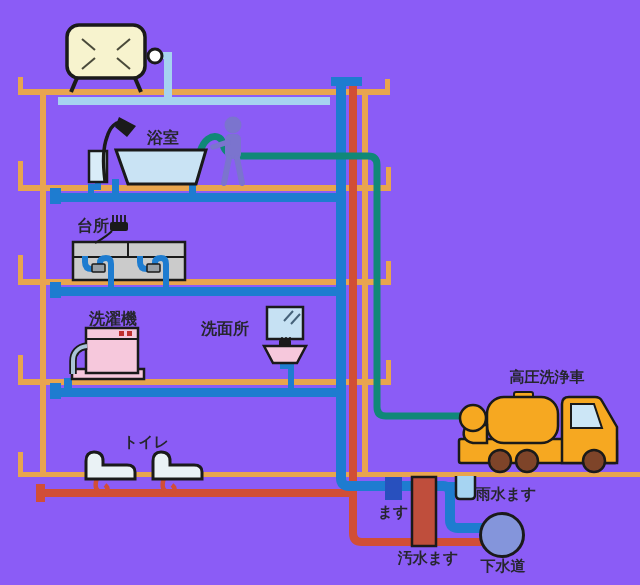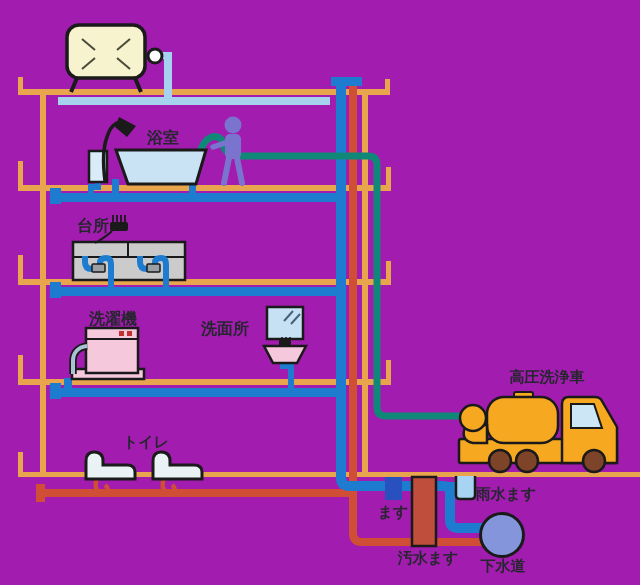--- a/index.html
+++ b/index.html
@@ -1,16 +1,16 @@
 <!DOCTYPE html>
 <html style="--structure_orange: #E8A54E; --pipe_blue: #1E7CD0; --pipe_red: #D14E36; --hose_teal: #108878; --supply_lightblue: #A6D2F0; --bath_water: #C9E3F4; --heater_blue: #D9ECF8; --person_purple: #7B74CE; --tank_cream: #F7F3CE; --fixture_pink: #F6C8DC; --counter_gray: #CBCBCB; --truck_orange: #F6A821; --wheel_brown: #7E4429; --windshield_blue: #CCE6F6; --mirror_blue: #C6E1F3; --sewer_circle: #8495DB; --masu_blue: #2850BE; --rain_masu_lightblue: #A6D4F2; --sewage_masu_red: #BF4E3C; --toilet_white: #EAF2F5; --outline: #1A1A1A;"><head>
 <meta charset="utf-8">
 <style>
   html,body{margin:0;padding:0;background:#ffffff;}
-  .stage{position:relative;width:640px;height:585px;background:#a21caf;overflow:hidden;font-family:sans-serif;}
+  .stage{position:relative;width:640px;height:585px;background:#8b5cf6;overflow:hidden;font-family:sans-serif;}
   .struct{fill:var(--structure_orange);}
   .pipeB{stroke:var(--pipe_blue);fill:none;}
   .pipeBf{fill:var(--pipe_blue);}
   .pipeR{stroke:var(--pipe_red);fill:none;}
   .pipeRf{fill:var(--pipe_red);}
   .teal{stroke:var(--hose_teal);fill:none;}
   .supply{fill:var(--supply_lightblue);}
   .ol{stroke:var(--outline);}
   .lbl{font-family:sans-serif;font-weight:600;font-size:16px;fill:#26262e;text-anchor:middle;}
   .lbl-s{font-size:15px;}

